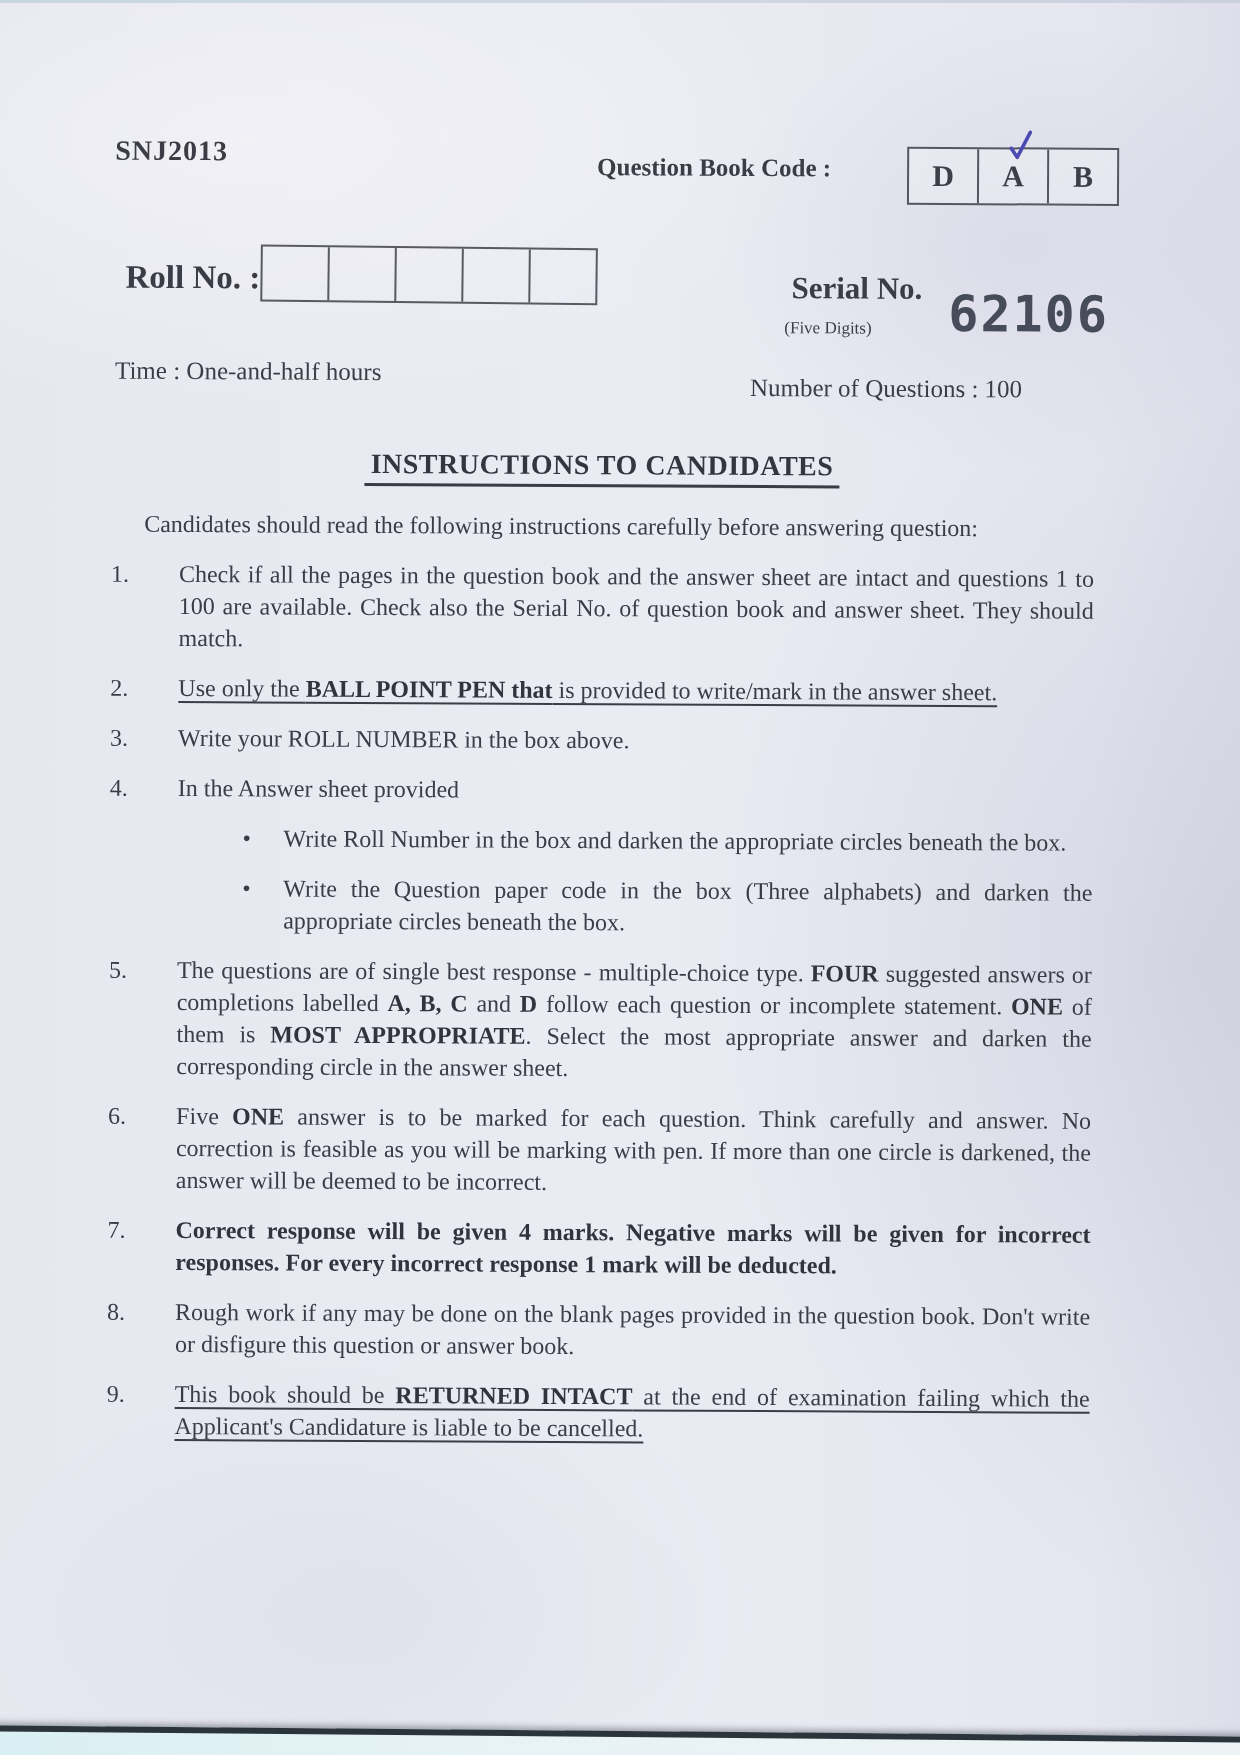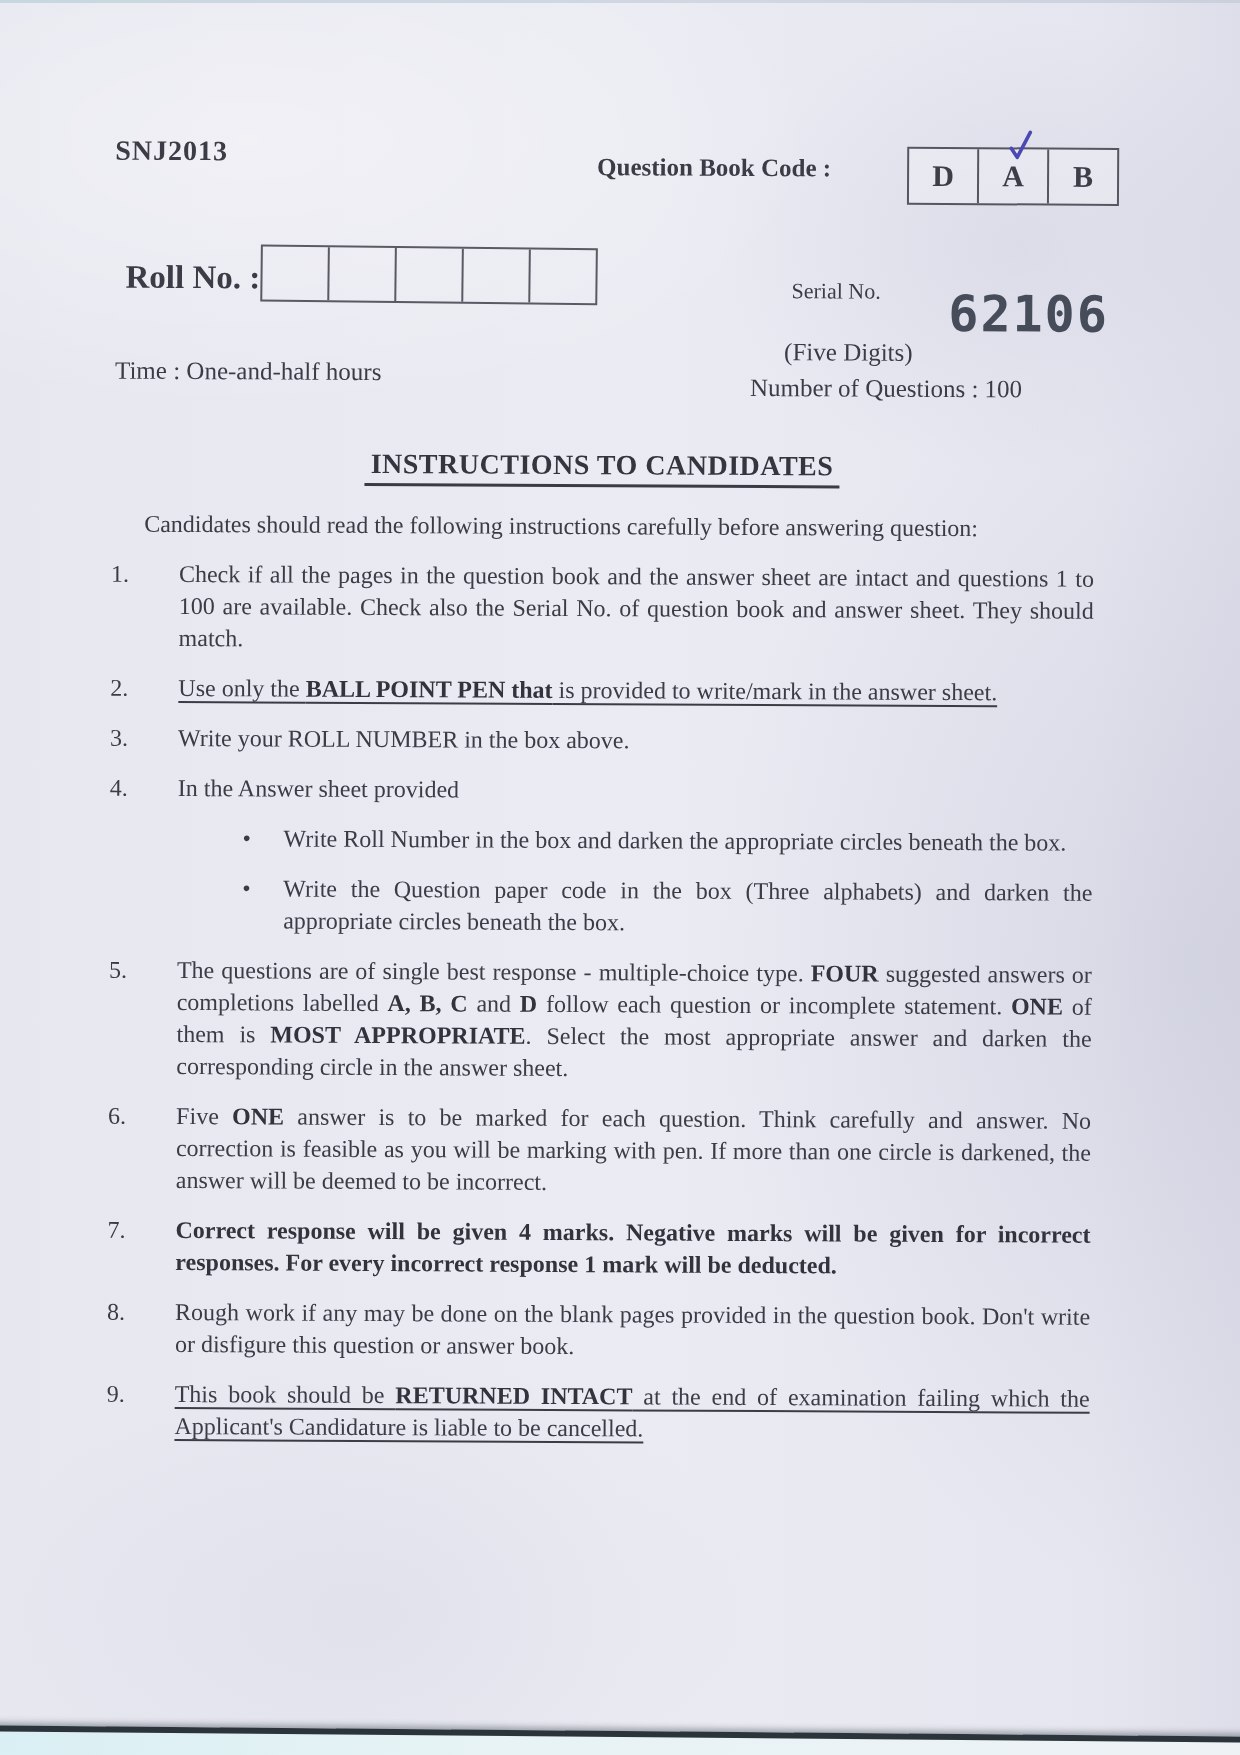--- a/index.html
+++ b/index.html
@@ -28,24 +28,24 @@
   .code-box{left:908px;top:144px;display:flex;border:2px solid #565660;background:rgba(255,255,255,0.25);}
   .code-cell{position:relative;width:68px;height:54px;border-left:2px solid #565660;
     display:flex;align-items:center;justify-content:center;
     font-size:30px;font-weight:700;color:#3e3e48;}
   .code-cell:first-child{border-left:none;}
   .check{position:absolute;top:-21px;left:26px;width:30px;height:34px;}
   .roll-label{left:127px;top:260px;font-size:33px;font-weight:700;}
   .roll-box{left:262px;top:246px;display:flex;border:2px solid #5a5a64;transform:rotate(0.35deg);}
   .roll-cell{width:65px;height:53px;border-left:2px solid #5a5a64;}
   .roll-cell:first-child{border-left:none;}
-  .serial-label{left:793px;top:276px;font-size:22px;font-weight:400;}
+  .serial-label{left:793px;top:268px;font-size:31px;font-weight:700;}
   .serial-number{left:950px;top:282px;font-size:50px;font-weight:700;
     font-family:"DejaVu Sans Mono",monospace;letter-spacing:2px;color:#464c59;}
-  .serial-sub{left:786px;top:316px;font-size:25px;margin-top:20px;}
+  .serial-sub{left:786px;top:316px;font-size:17px;}
   .time-label{left:117px;top:358px;font-size:25px;}
   .question-count{left:752px;top:372px;font-size:25px;}
 
   
   .instructions{position:absolute;left:112px;top:448px;width:985px;font-size:24px;line-height:32px;}
   .ins-heading-wrap{text-align:center;margin-bottom:23px;}
   .ins-heading{display:inline-block;font-size:28px;font-weight:700;letter-spacing:.5px;
     color:#35353f;padding:0 6px 3px;border-bottom:3px solid #3b3b45;}
   .ins-intro{margin-left:35px;margin-bottom:18px;}
   .item{display:flex;margin-bottom:18px;}

